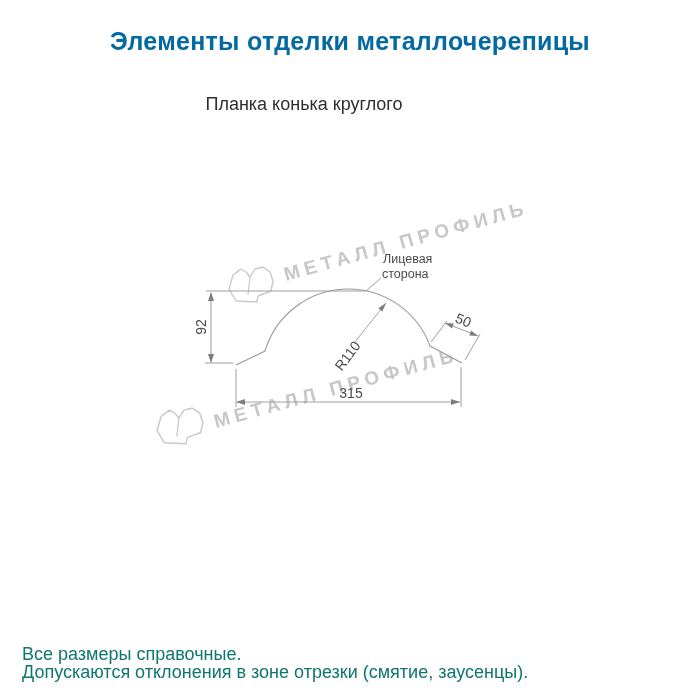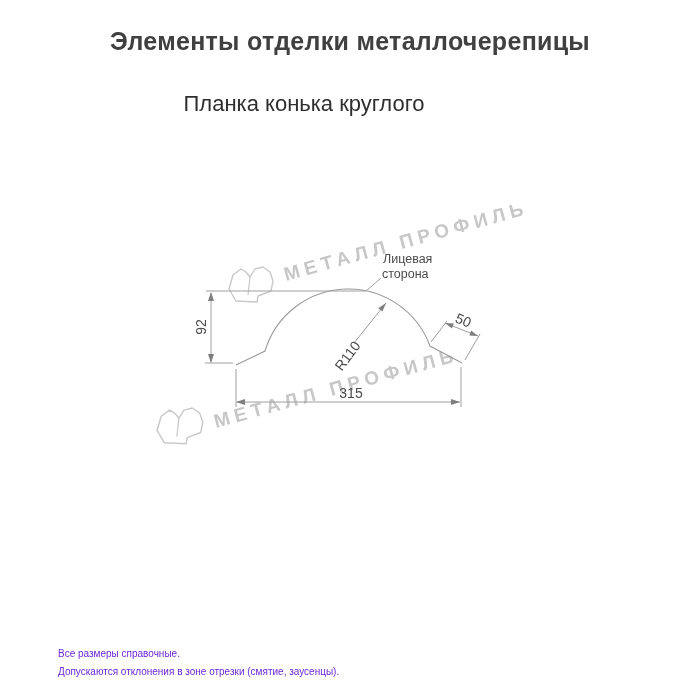--- a/index.html
+++ b/index.html
@@ -2,28 +2,28 @@
 <html><head>
 <meta charset="utf-8">
 <style>
   html,body{margin:0;padding:0;background:#fff;}
   .page{
     position:relative;width:700px;height:700px;background:#ffffff;overflow:hidden;
     font-family:"Liberation Sans", sans-serif;
   }
   .title{
     position:absolute;top:27px;left:0;width:700px;text-align:center;
-    font-size:25px;font-weight:bold;color:#404040;letter-spacing:.3px;
+    font-size:25px;font-weight:bold;color:#0369a1;letter-spacing:.3px;
   }
   .subtitle{
     position:absolute;top:95px;left:0;width:608px;text-align:center;
-    font-size:22px;color:#2e2e2e;line-height:18px;
+    font-size:18px;color:#2e2e2e;line-height:18px;
   }
   .footer{
-    position:absolute;left:22px;top:645px;font-size:10px;color:#6d28d9;line-height:18px;margin-left:36px;
+    position:absolute;left:22px;top:645px;font-size:18px;color:#0f766e;line-height:18px;
   }
   svg{position:absolute;left:0;top:0;}
   .wm-text{
     font-family:"Liberation Sans", sans-serif;font-size:19px;font-weight:bold;
     letter-spacing:5px;fill:#c7c7c7;
   }
   .dim-text{
     font-family:"Liberation Sans", sans-serif;font-size:14px;fill:#4a4a4a;
   }
   .lbl-text{

